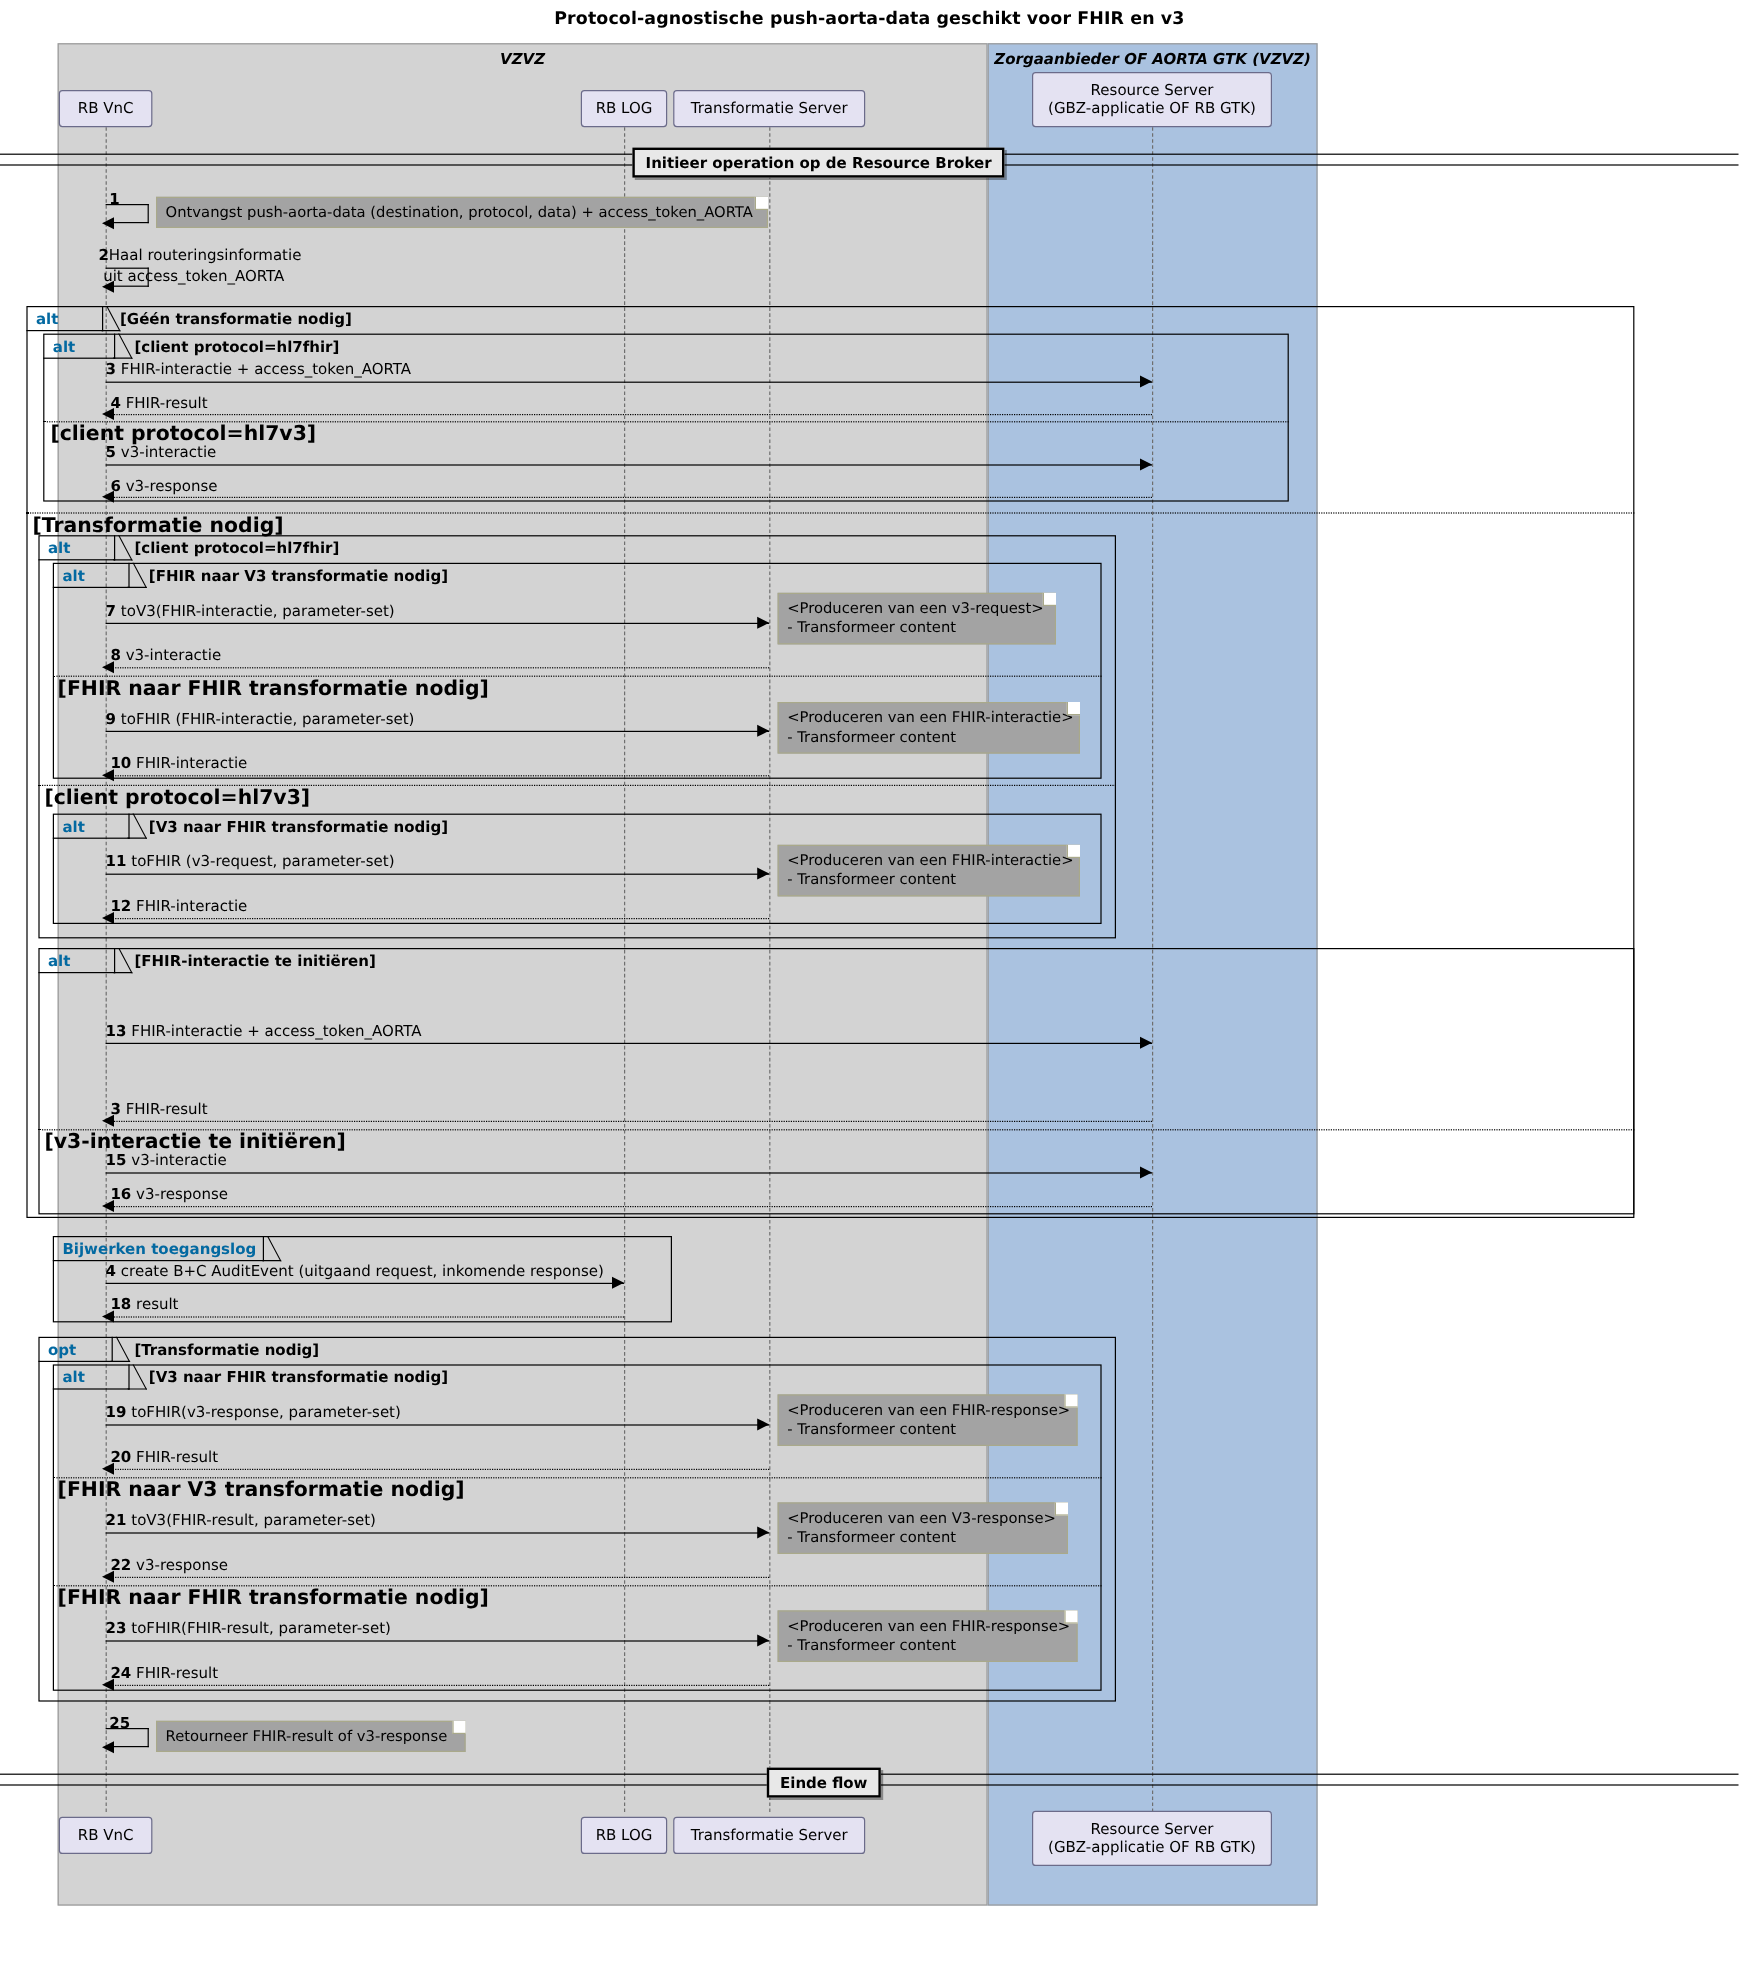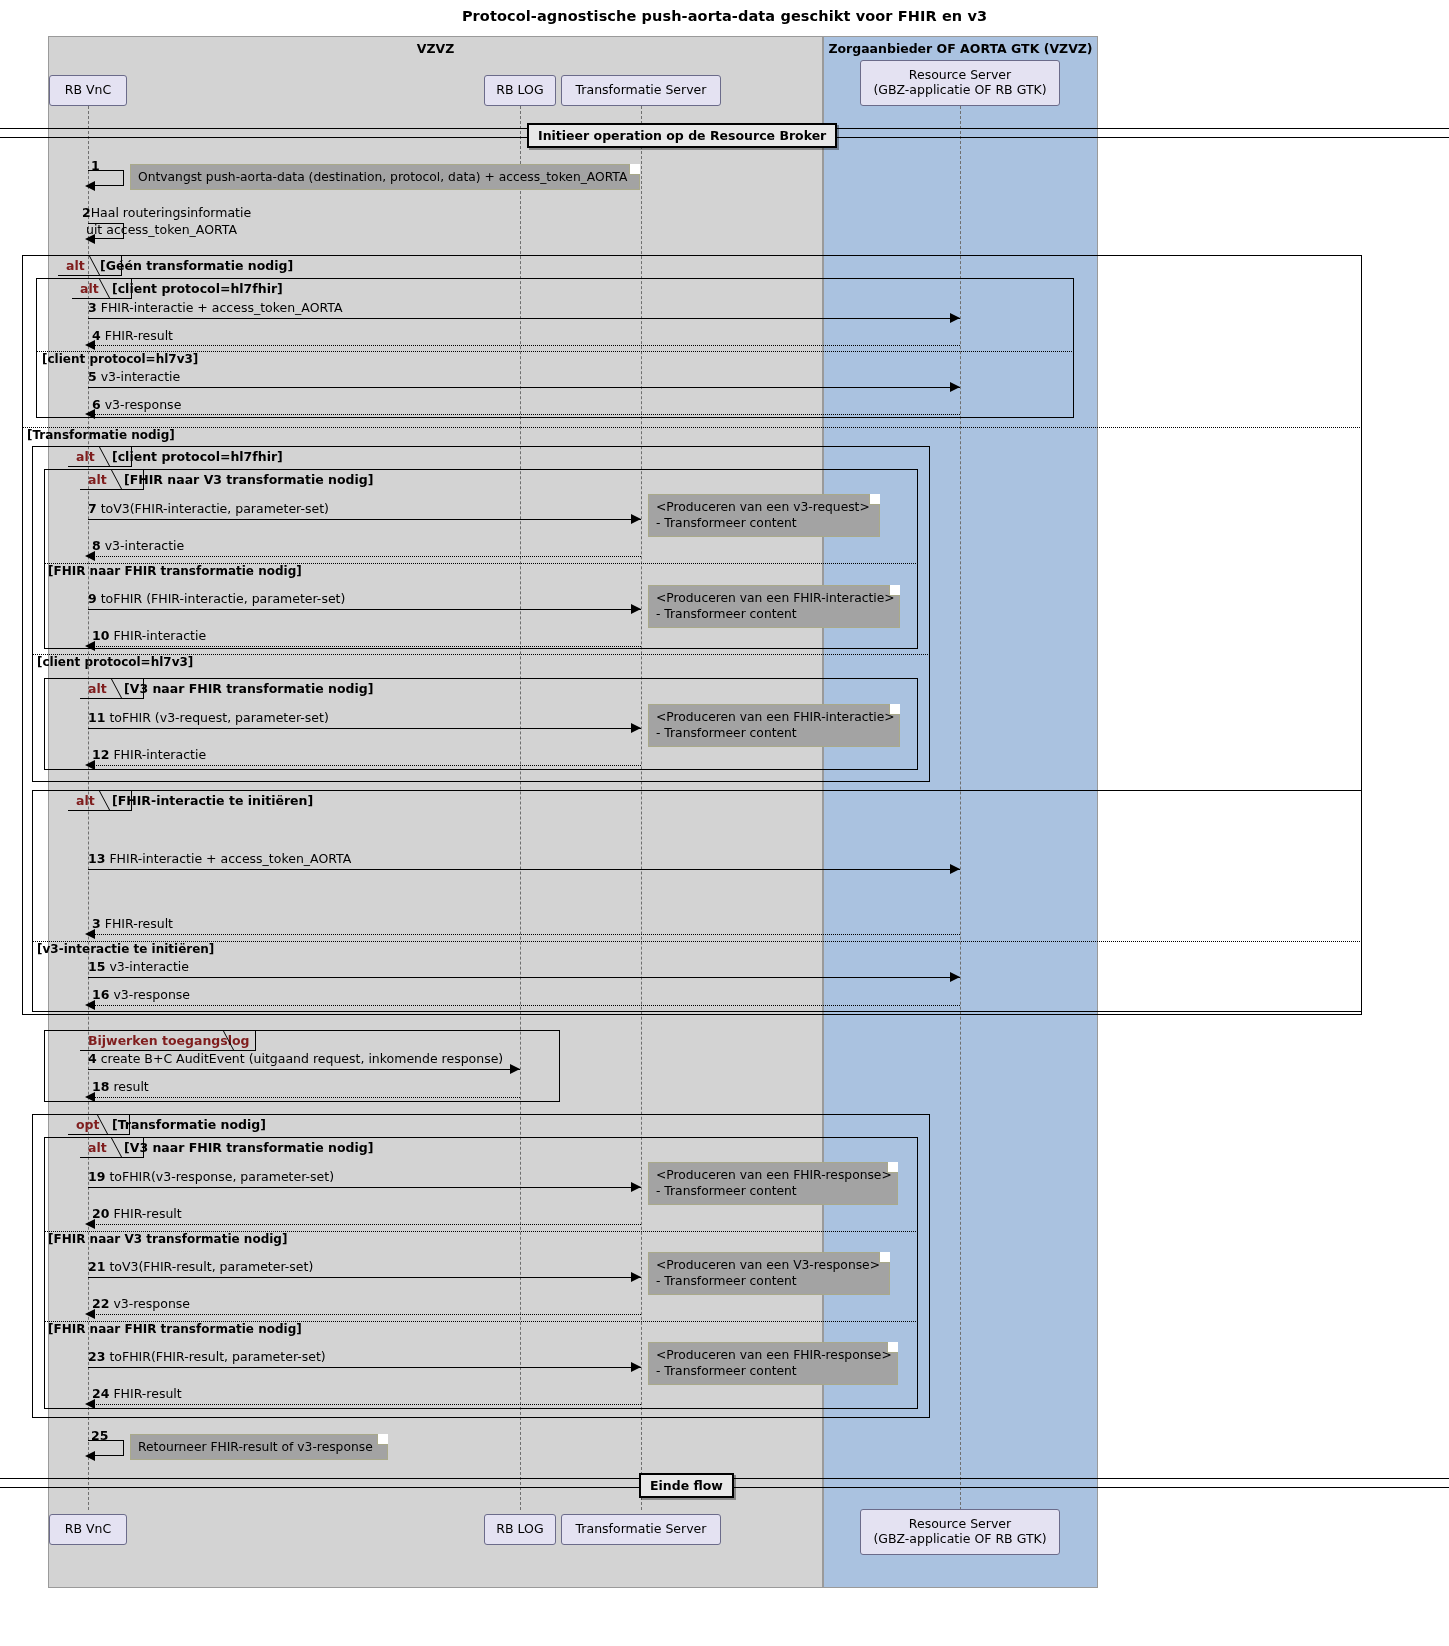--- a/index.html
+++ b/index.html
@@ -9,21 +9,21 @@
   
   .abs{position:absolute;box-sizing:border-box;}
 
   
   .diagram-title{
     position:absolute;top:8px;left:0;width:1449px;text-align:center;
     font-size:14.5px;font-weight:bold;color:#000;letter-spacing:.1px;
   }
 
   
-  .group-box{position:absolute;border:1px solid #9a9a9a;box-sizing:border-box;}
+  .group-box{position:absolute;border:1px solid #9a9a9a;box-sizing:border-box;font-style:italic;}
   .group-vzvz{background:#d3d3d3;}
   .group-zorg{background:#aac2e0;}
   .group-label{
     position:absolute;width:100%;text-align:center;top:4px;
     font-size:12.5px;font-weight:bold;color:#000;
   }
 
   
   .participant{
     position:absolute;background:#e4e2f2;border:1px solid #6b6b8a;
@@ -46,42 +46,41 @@
     padding:3px 9px;box-sizing:border-box;white-space:nowrap;
     box-shadow:2px 2px 0 rgba(0,0,0,.35);
   }
 
   
   .frag{position:absolute;border:1.6px solid #000;box-sizing:border-box;background:transparent;}
   .frag-tab{
     position:absolute;left:0;top:0;height:21px;
     border-right:1.6px solid #000;border-bottom:1.6px solid #000;
     background:transparent;
-    font-size:12.5px;font-weight:bold;color:#7f1d1d;
+    font-size:12.5px;font-weight:bold;color:#0369a1;
     padding:1px 20px 1px 8px;box-sizing:border-box;line-height:19px;
     white-space:nowrap;
-    margin-left:36px;
   }
   .frag-tab::after{
     content:"";position:absolute;right:-1px;top:-1px;
     width:0;height:0;border-left:14px solid transparent;
     border-bottom:22px solid #fff0;
   }
   .frag-tab-skew{
     position:absolute;height:21px;width:16px;border-bottom:1.6px solid #000;
     transform:skewX(28deg);box-sizing:border-box;border-right:1.6px solid #000;
   }
   .frag-cond{
     position:absolute;font-size:12.5px;font-weight:bold;color:#000;white-space:nowrap;
   }
   .frag-else{
     position:absolute;left:0;width:100%;height:0;border-top:1.4px dotted #000;
   }
   .frag-elselabel{
-    position:absolute;font-size:12px;font-weight:bold;color:#000;
+    position:absolute;font-size:17px;font-weight:bold;color:#000;
     white-space:nowrap;background:transparent;padding-left:2px;
   }
 
   
   .msg-line{position:absolute;height:0;border-top:1.3px solid #000;}
   .msg-line.dotted{border-top:1.3px dotted #000;}
   .arrow-r{
     position:absolute;width:0;height:0;
     border-top:5px solid transparent;border-bottom:5px solid transparent;
     border-left:10px solid #000;

